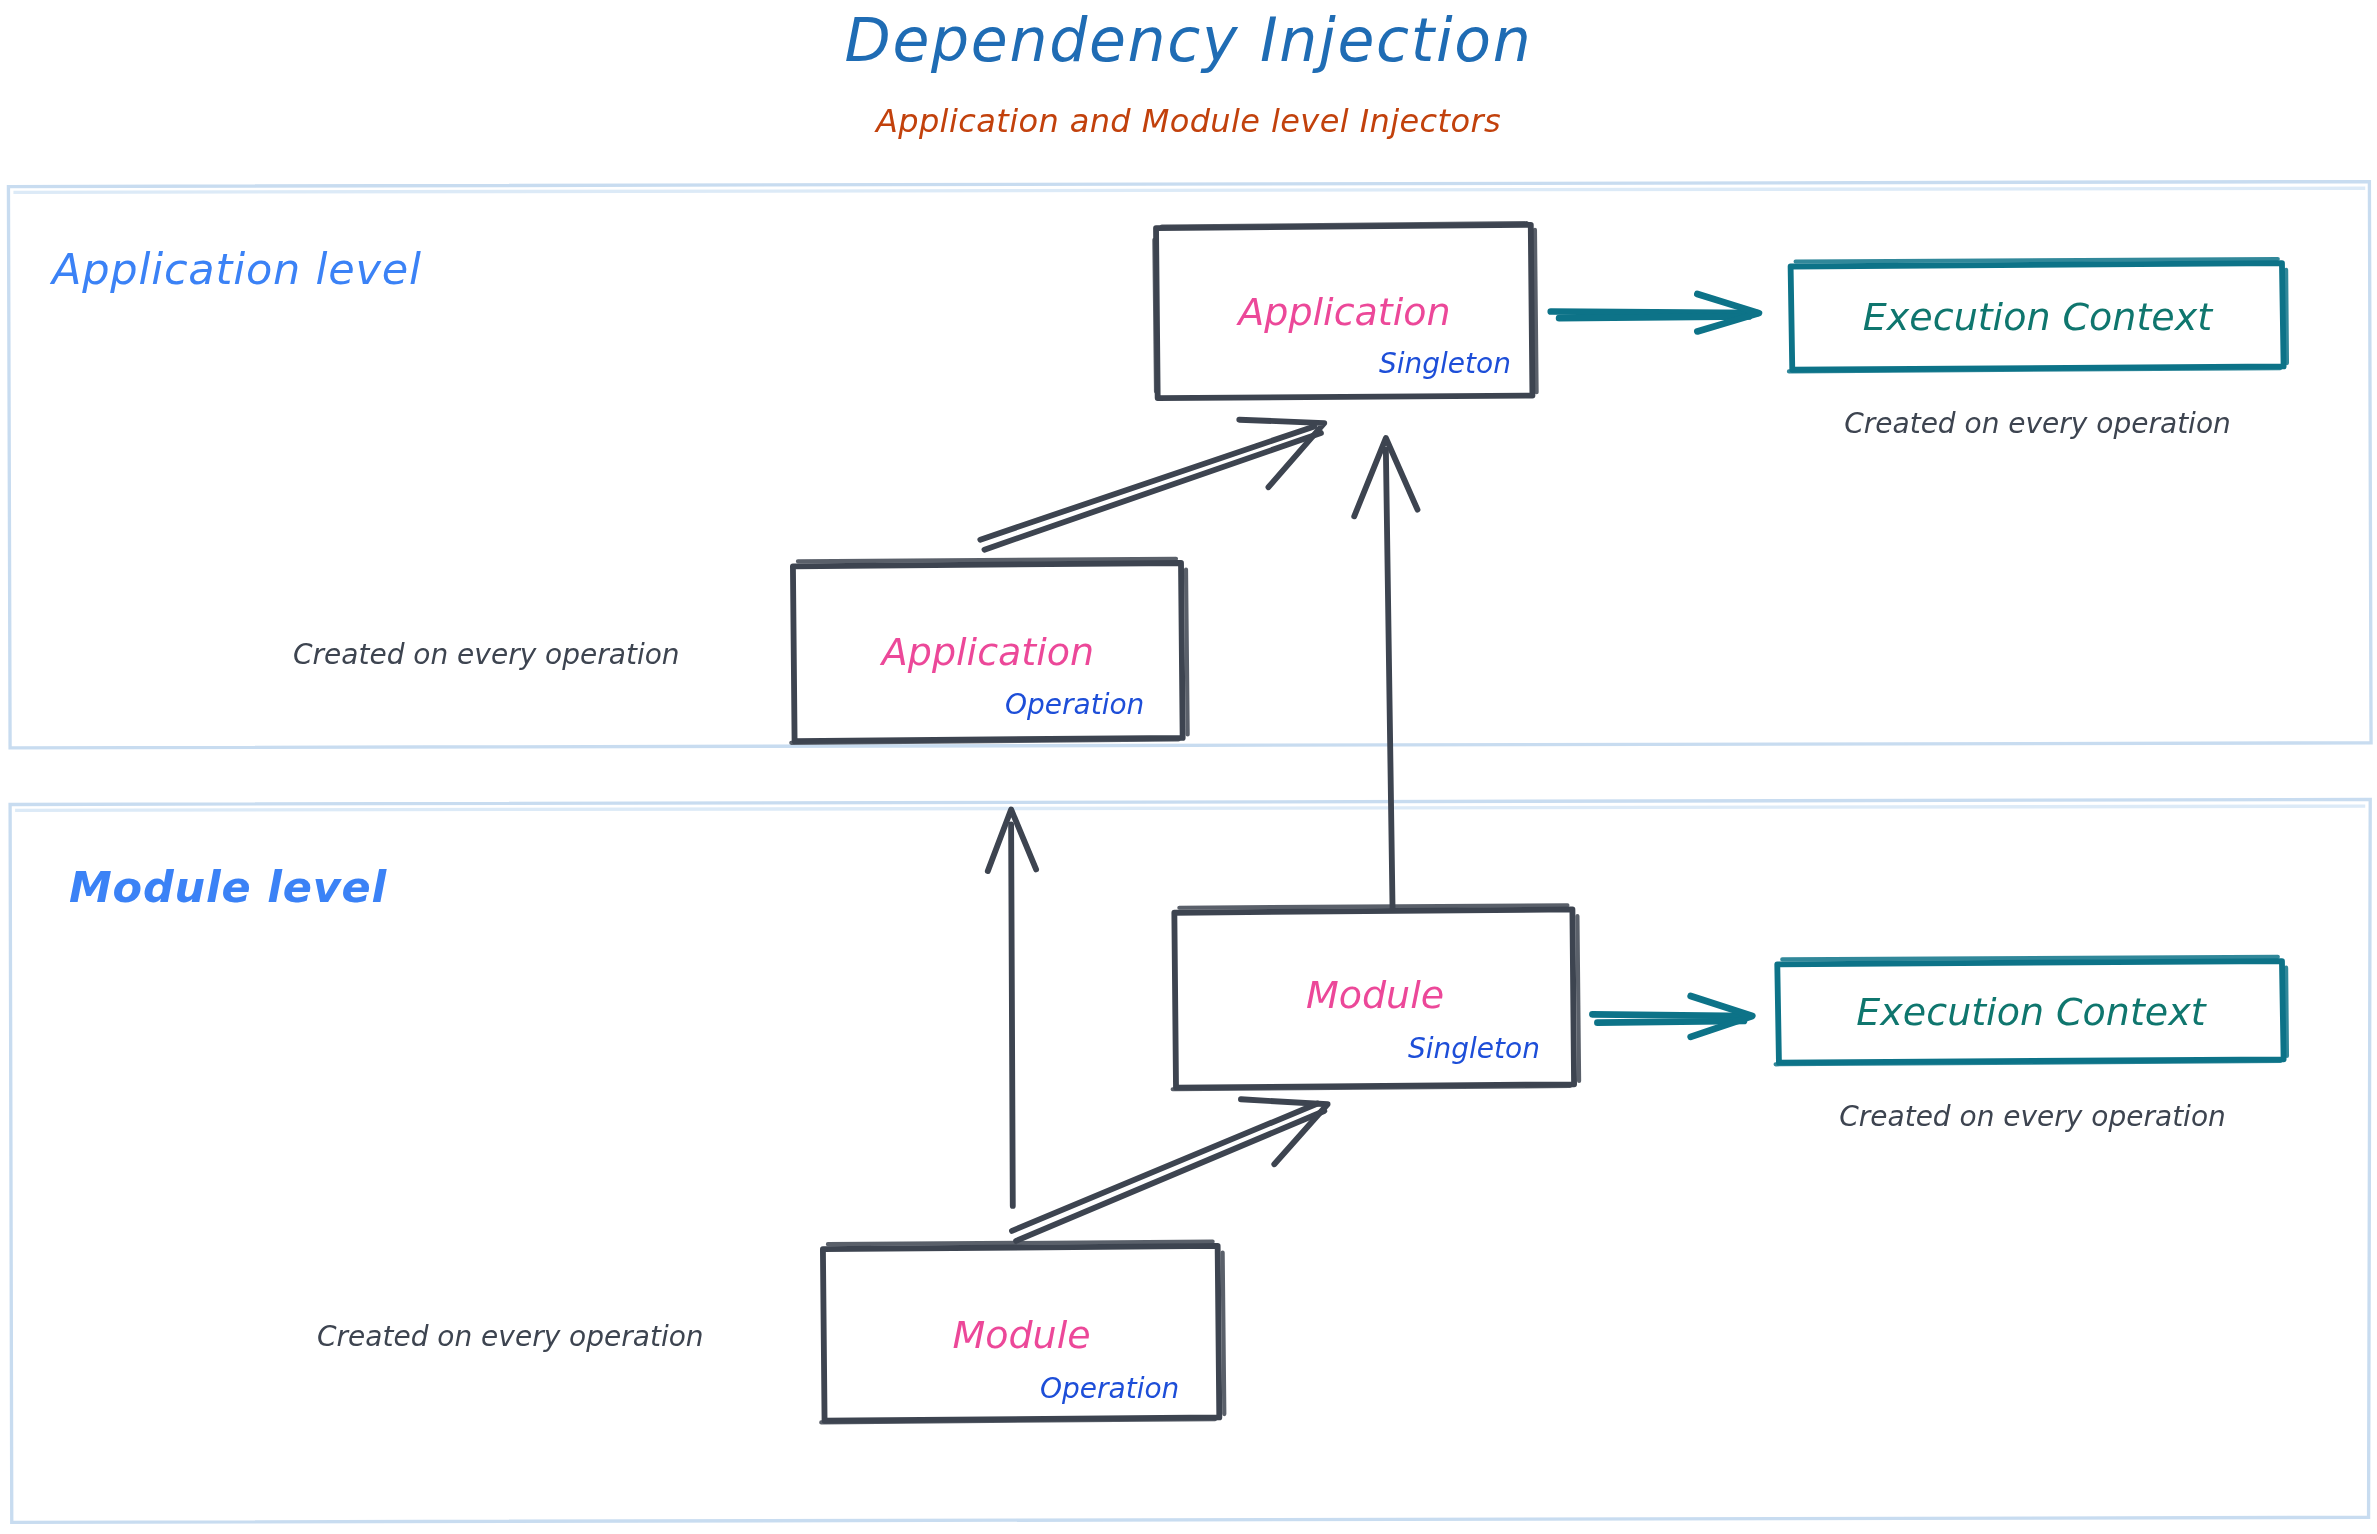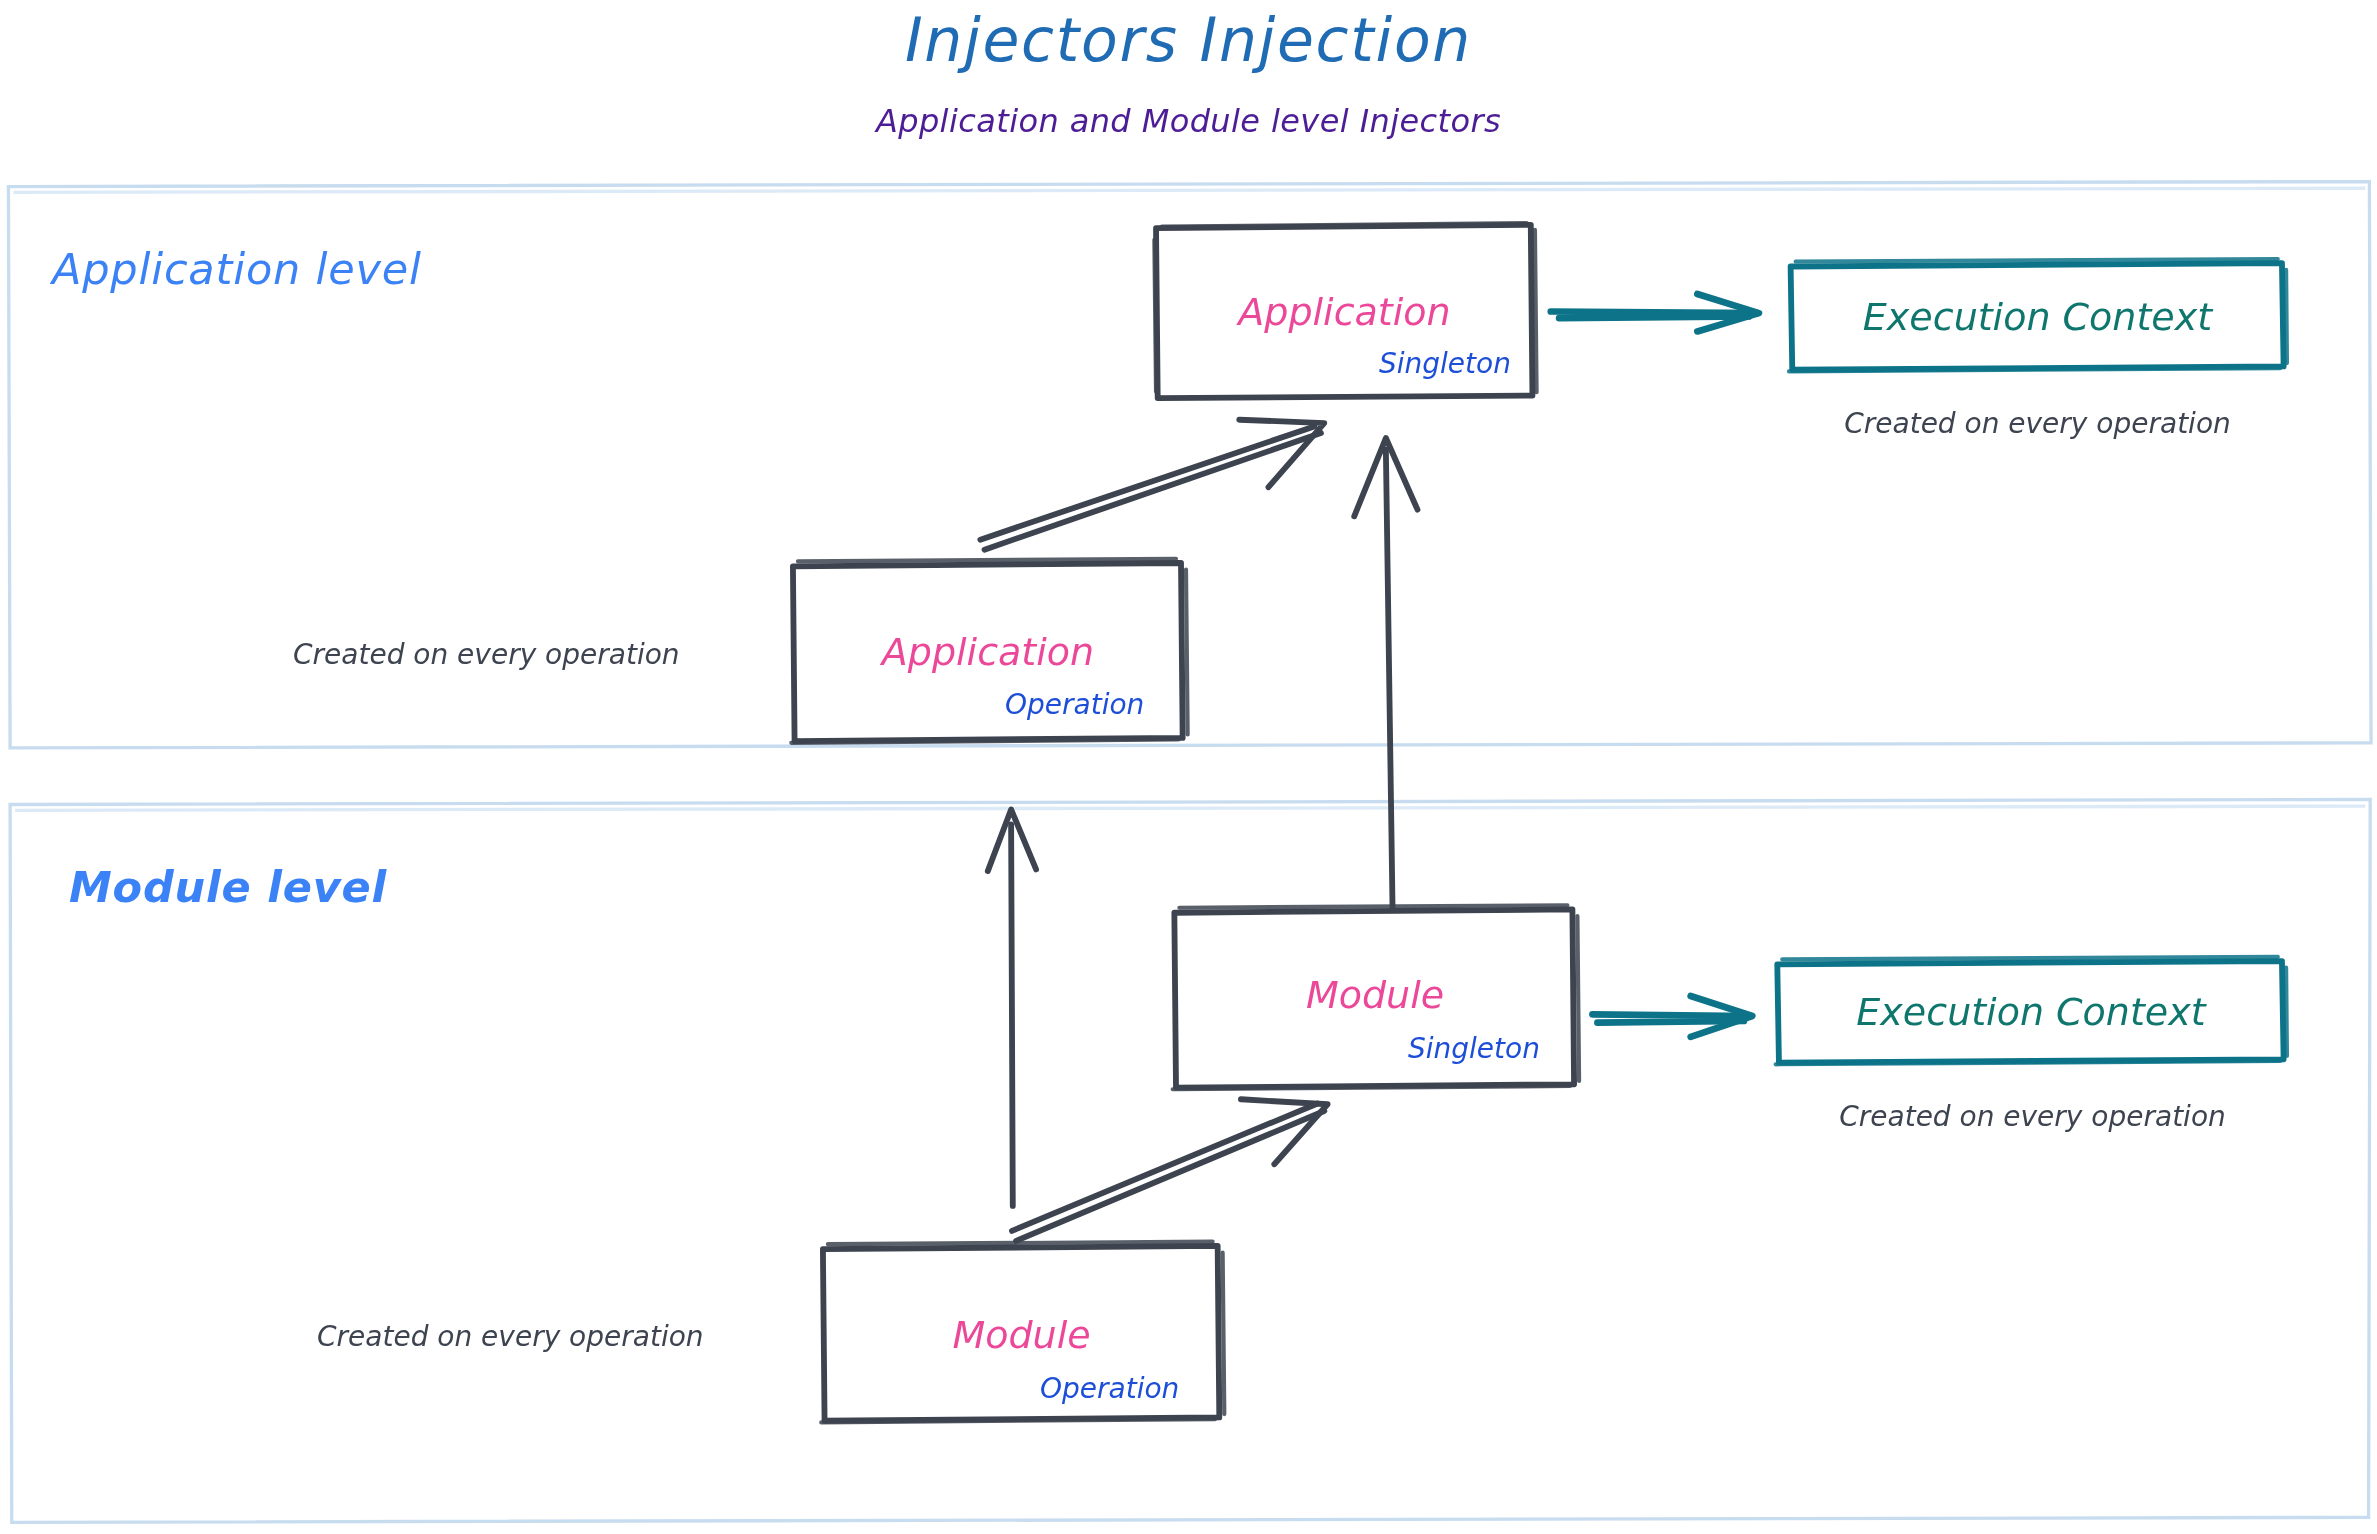--- a/index.html
+++ b/index.html
@@ -44,21 +44,21 @@
     font-style: italic;
     font-weight: 400;
     letter-spacing: 1.7px;
   }
   .subtitle {
     left: 0;
     top: 105px;
     width: 2377px;
     text-align: center;
     font-size: 32px;
-    color: #4c1d95;
+    color: #c2410c;
     font-style: italic;
     letter-spacing: 0.4px;
   }
 
   .lane-label {
     font-size: 43px;
     color: #3b82f6;
     font-style: italic;
     letter-spacing: 0.8px;
   }
@@ -185,21 +185,21 @@
       <path class="ar" d="M1490 1320 L1594 1326 L1530 1398"></path>
     </g>
 
     <g>
       <path class="art" d="M1912 1218 L2100 1220"></path>
       <path class="art" d="M1918 1228 L2094 1226"></path>
       <path class="art" d="M2030 1196 L2104 1220 L2030 1245"></path>
     </g>
   </svg>
 
-  <div class="txt title">Injectors Injection</div>
+  <div class="txt title">Dependency Injection</div>
   <div class="txt subtitle">Application and Module level Injectors</div>
 
   <div class="txt lane-label" style="left:52px; top:248px;">Application level</div>
 
   <div class="txt lane-label" style="left:69px; top:866px;font-weight:bold;">Module level</div>
 
   <div class="txt box-title center-x" style="left:1156px; top:293px; width:377px;">Application</div>
   <div class="txt box-sub" style="left:1379px; top:350px;">Singleton</div>
 
   <div class="txt ctx-title center-x" style="left:1791px; top:298px; width:493px;">Execution Context</div>

